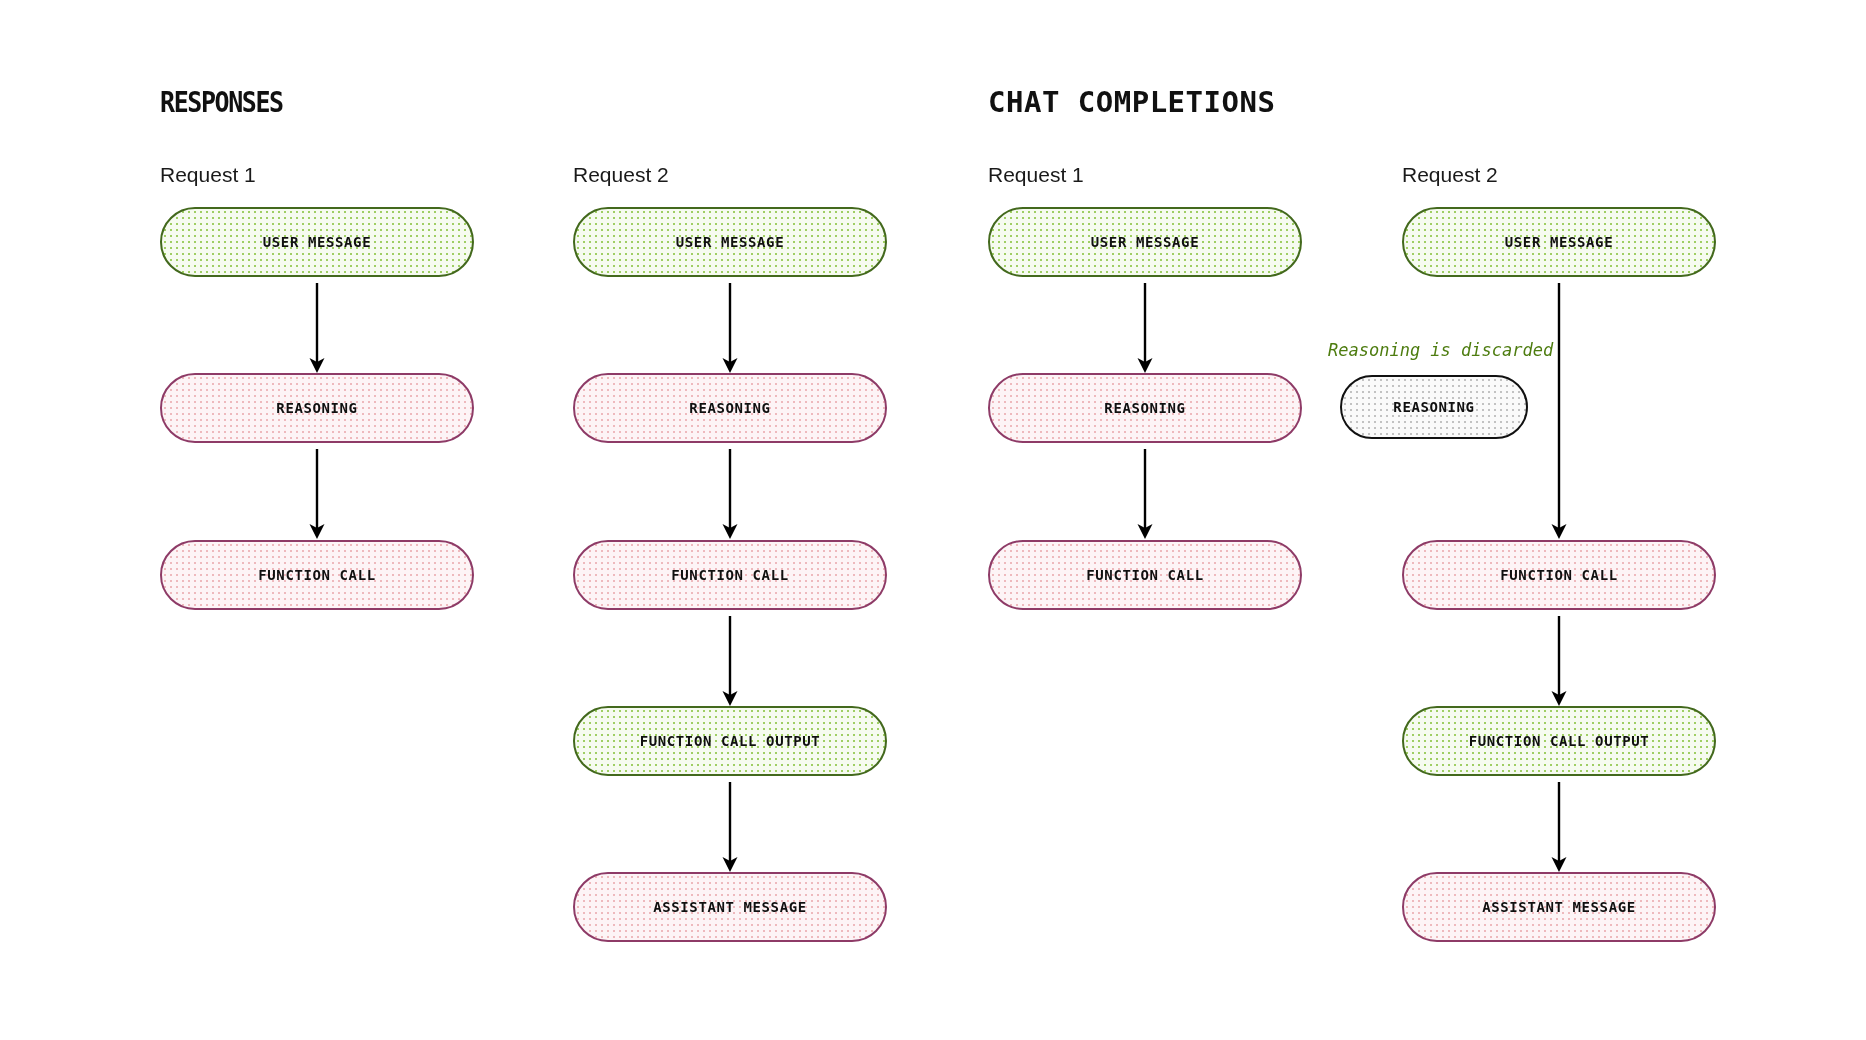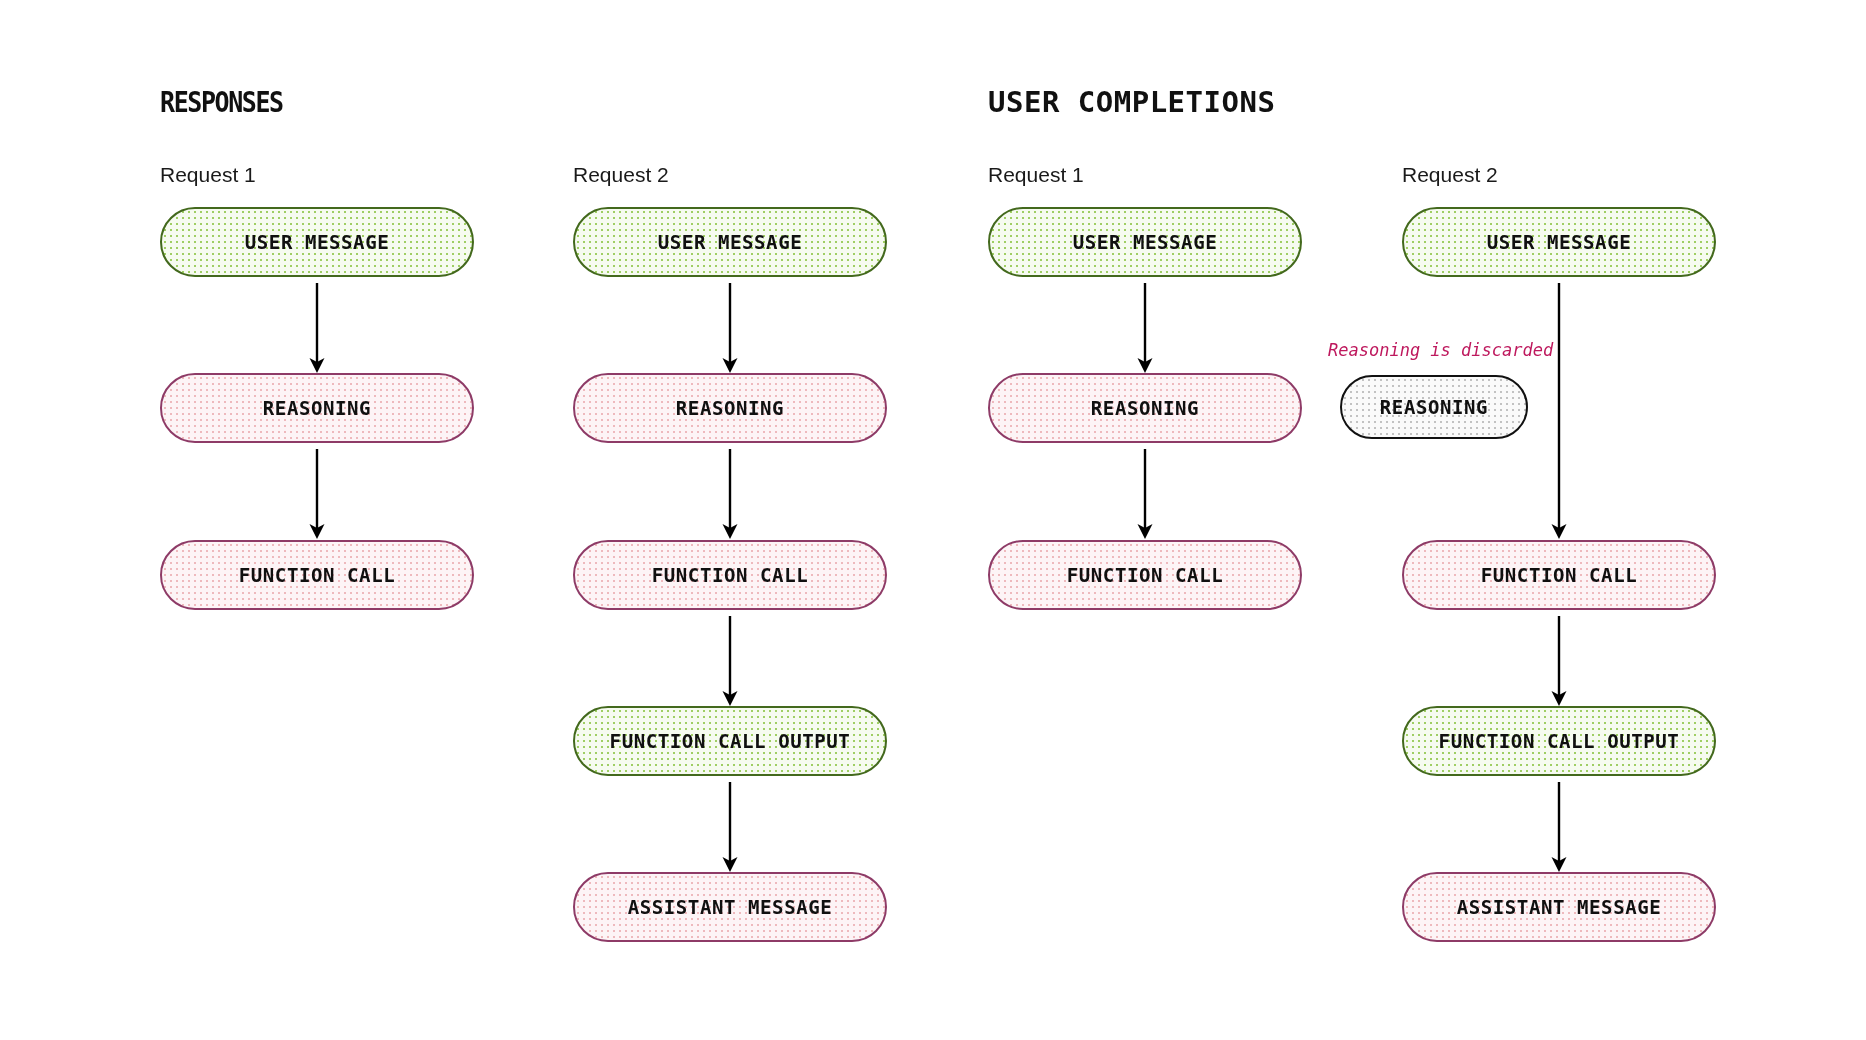--- a/index.html
+++ b/index.html
@@ -45,35 +45,35 @@
     color: #1a1a1a;
     white-space: nowrap;
   }
 
   .note-label {
     position: absolute;
     font-family: "DejaVu Sans Mono", "Liberation Mono", monospace;
     font-style: italic;
     font-weight: normal;
     font-size: 17px;
-    color: #be185d;
+    color: #4d7c0f;
     white-space: nowrap;
   }
 
   
   .node {
     position: absolute;
     box-sizing: border-box;
     display: flex;
     align-items: center;
     justify-content: center;
     border-radius: 999px;
     font-family: "DejaVu Sans Mono", "Liberation Mono", monospace;
     font-weight: bold;
-    font-size: 19px;
+    font-size: 14px;
     letter-spacing: 0.6px;
     color: #101010;
     white-space: nowrap;
     text-align: left;
   }
 
   .node.green {
     border: 2px solid #43691d;
     background-color: #f6fbf0;
     background-image: radial-gradient(#9fce63 1.15px, transparent 1.2px);
@@ -106,21 +106,21 @@
     overflow: visible;
   }
 </style>
 </head>
 <body>
 
 <div class="canvas">
 
   <div class="section-title compact" style="left:160px; top:85px;">RESPONSES</div>
 
-  <div class="section-title" style="left:988px; top:85px;">USER COMPLETIONS</div>
+  <div class="section-title" style="left:988px; top:85px;">CHAT COMPLETIONS</div>
 
   <div class="request-label" style="left:160px; top:163px;">Request 1</div>
 
   <div class="request-label" style="left:573px; top:163px;">Request 2</div>
 
   <div class="request-label" style="left:988px; top:163px;">Request 1</div>
 
   <div class="request-label" style="left:1402px; top:163px;">Request 2</div>
 
   <div class="node green" style="left:160px; top:207px; width:314px; height:70px;">USER MESSAGE</div>

